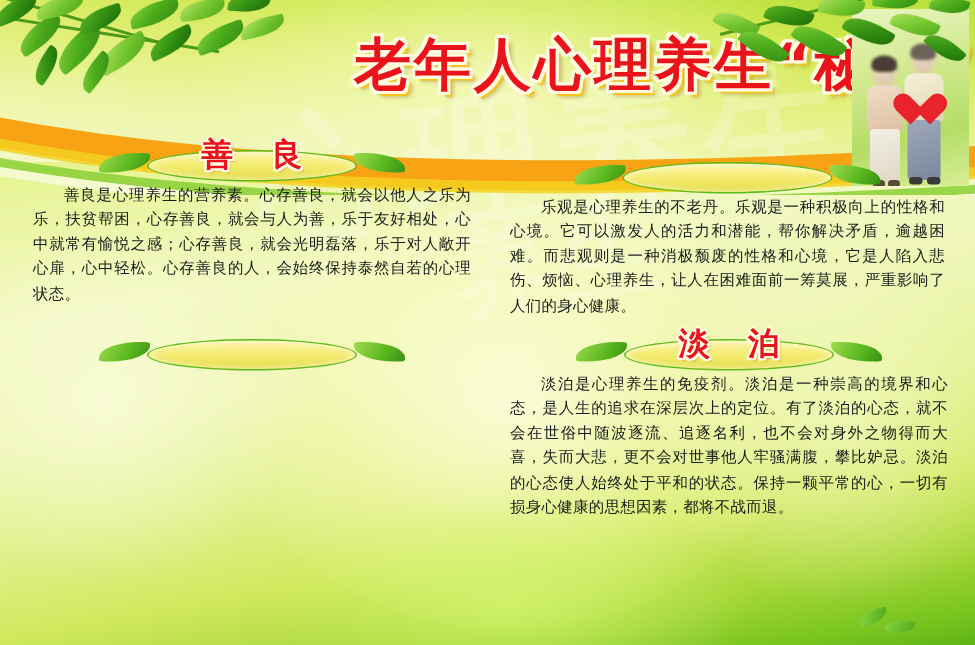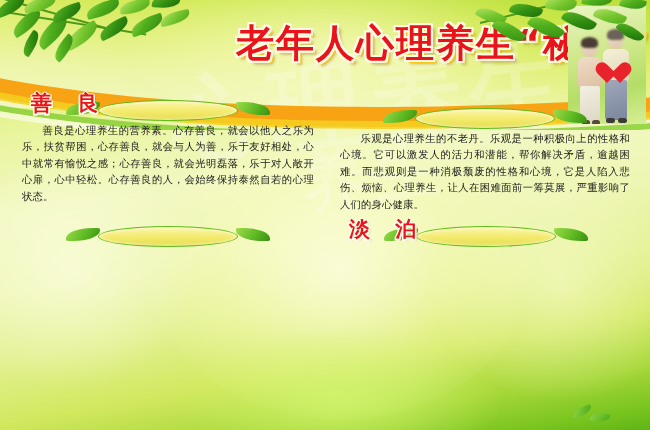--- a/index.html
+++ b/index.html
@@ -208,21 +208,21 @@
     position: absolute;
     left: 0; top: 86px;
     width: 650px; height: 344px;
     z-index: 8;
   }
   .section { position: absolute; }
 
   .sec-head {
     position: relative;
     height: 34px;
-    text-align: left;
+    text-align: center;
   }
   .sec-ellipse {
     position: absolute;
     left: 50%;
     transform: translateX(-50%);
     top: 12px;
     width: 138px; height: 19px;
     border-radius: 50%;
     background: linear-gradient(180deg, #fdf6a8 0%, #f3ea6c 55%, #e4dc4a 100%);
     border: 1.5px solid #5fbb1c;
@@ -397,16 +397,17 @@
       </div>
     </div>
 
     <div class="section" id="sec-danbo">
       <div class="sec-head">
         <div class="sec-leaf-l"></div>
         <div class="sec-ellipse"></div>
         <div class="sec-leaf-r"></div>
         <div class="sec-title">淡 泊</div>
       </div>
+      <div class="sec-body">淡泊是心理养生的免疫剂。淡泊是一种崇高的境界和心态，是人生的追求在深层次上的定位。有了淡泊的心态，就不会在世俗中随波逐流、追逐名利，也不会对身外之物得而大喜，失而大悲，更不会对世事他人牢骚满腹，攀比妒忌。淡泊的心态使人始终处于平和的状态。保持一颗平常的心，一切有损身心健康的思想因素，都将不战而退。</div>
     </div>
 
   </div>
 </div>
 
 </body></html>

